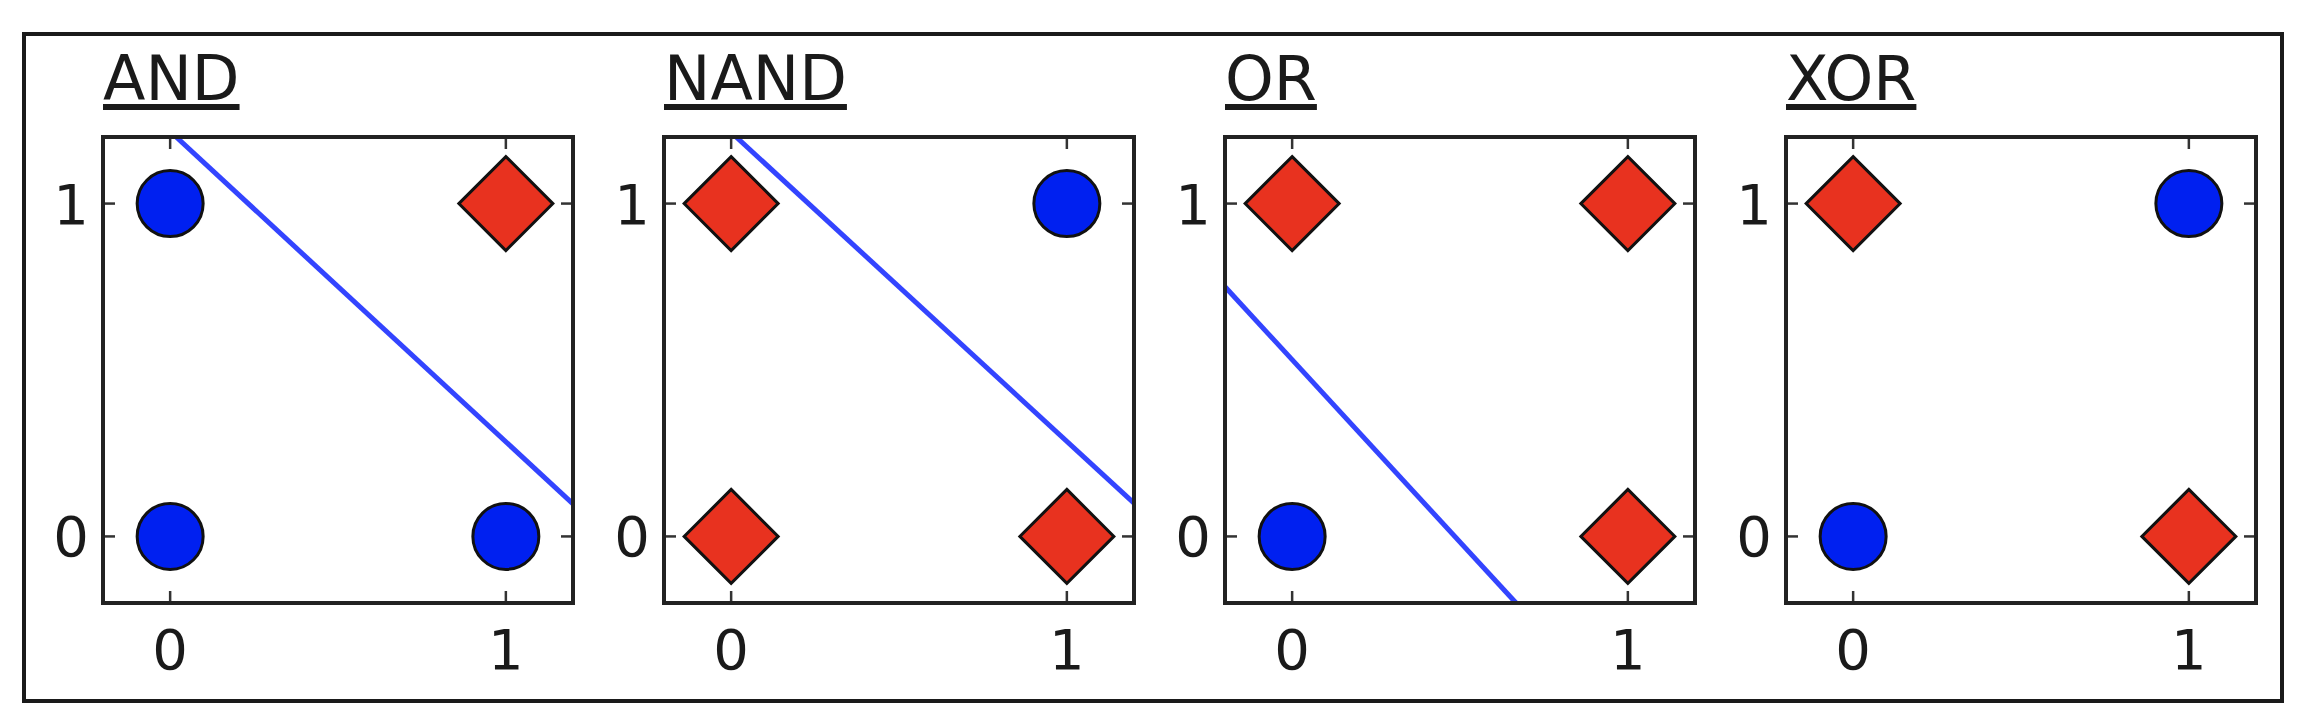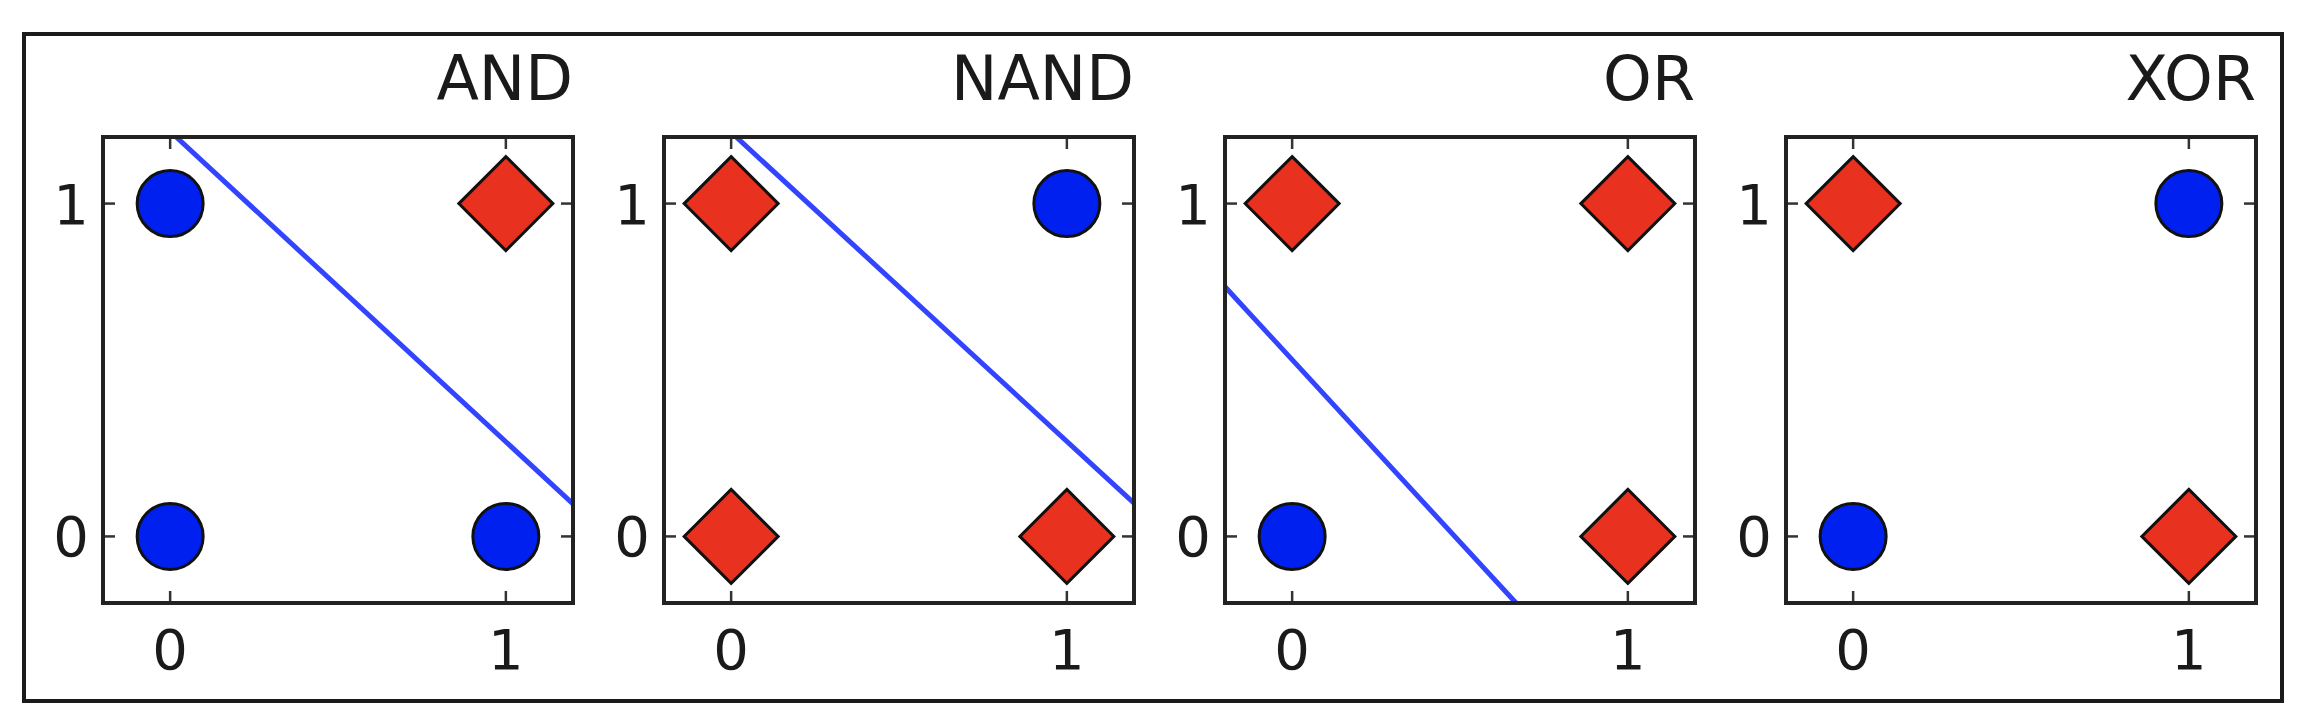--- a/index.html
+++ b/index.html
@@ -1,19 +1,19 @@
 <!DOCTYPE html>
 <html><head>
 <meta charset="utf-8">
 <style>
   html, body { margin: 0; padding: 0; background: #ffffff; }
   body { width: 2318px; height: 726px; position: relative; overflow: hidden; font-family: "DejaVu Sans", sans-serif; }
   #frame { position: absolute; left: 22px; top: 32px; width: 2262px; height: 671px; border: 4px solid #1a1a1a; box-sizing: border-box; background: #fff; }
   .panel { position: absolute; top: 0; }
-  .panel-title { position: absolute; top: 48px; width: 470px; text-align: right; font-size: 62px; color: #1a1a1a; line-height: 1; }
+  .panel-title { position: absolute; top: 48px; width: 470px; text-align: left; font-size: 62px; color: #1a1a1a; line-height: 1; text-decoration: underline; }
   svg.plot { position: absolute; left: 0; top: 0; overflow: visible; }
   .tick-label { font-family: "DejaVu Sans", sans-serif; font-size: 56px; fill: #1a1a1a; }
 </style>
 </head>
 <body>
 
 <div id="frame"></div>
 
 <div id="panels">
   <div class="panel" style="left:103px">

